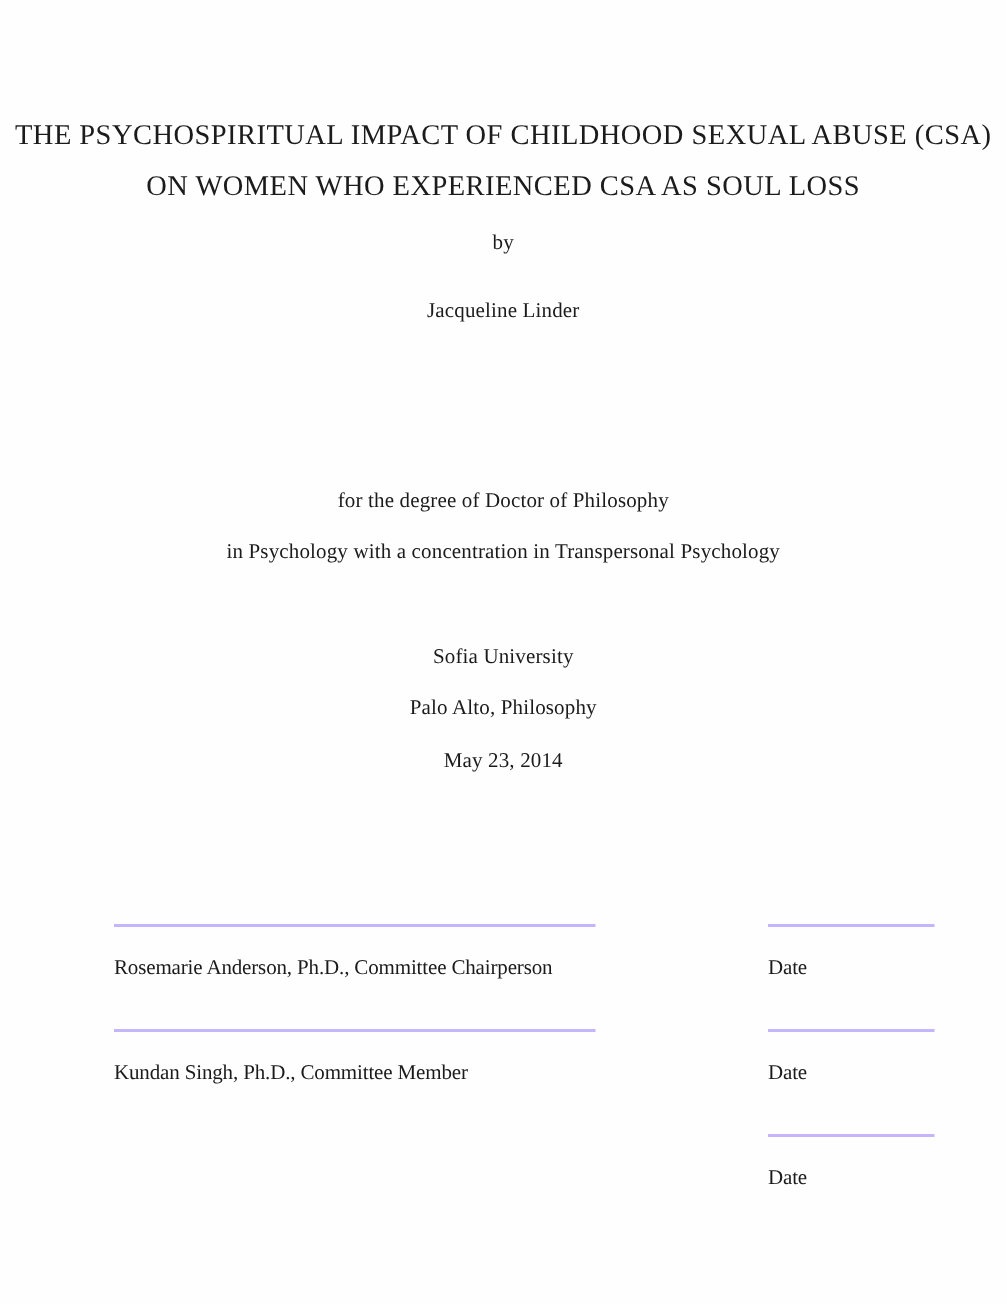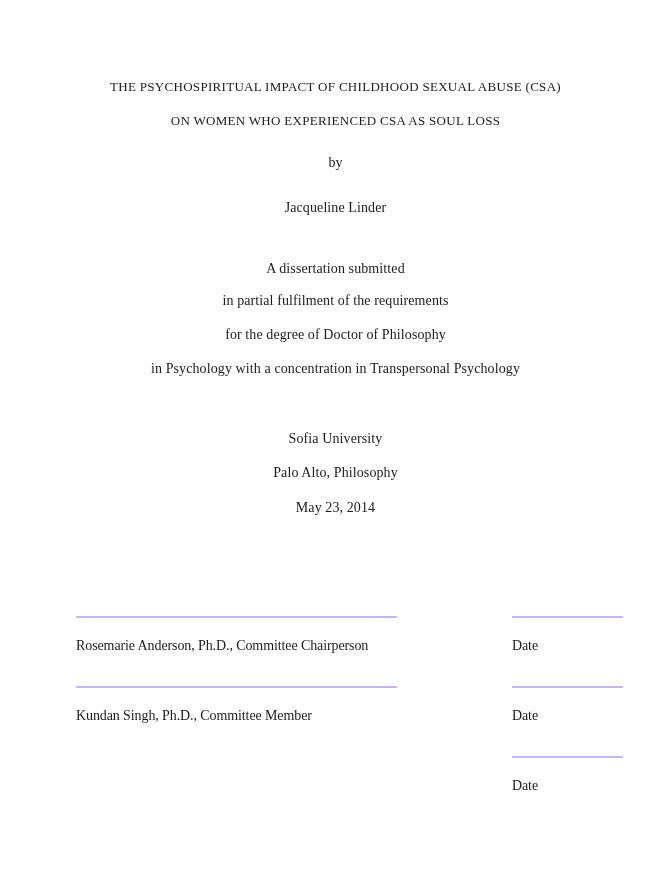--- a/index.html
+++ b/index.html
@@ -24,21 +24,21 @@
     left: 0;
     width: 100%;
     text-align: center;
     font-size: 14px;
     line-height: 1.15;
     letter-spacing: 0.1px;
     white-space: nowrap;
   }
 
   .title-line {
-    font-size: 13px;
+    font-size: 19px;
     letter-spacing: 0.3px;
   }
 
   .certify {
     position: absolute;
     left: 76px;
     width: 520px;
     font-size: 14px;
     letter-spacing: -0.1px;
     white-space: nowrap;
@@ -78,23 +78,21 @@
 <div class="page">
 
   <div class="centered title-line" style="top:80px">THE PSYCHOSPIRITUAL IMPACT OF CHILDHOOD SEXUAL ABUSE (CSA)</div>
 
   <div class="centered title-line" style="top:114px">ON WOMEN WHO EXPERIENCED CSA AS SOUL LOSS</div>
 
   <div class="centered" style="top:200px">Jacqueline Linder</div>
 
   <div class="centered" style="top:155px">by</div>
 
-  <div class="centered" style="top:261px">A dissertation submitted</div>
 
-  <div class="centered" style="top:293px">in partial fulfilment of the requirements</div>
 
   <div class="centered" style="top:327px">for the degree of Doctor of Philosophy</div>
 
   <div class="centered" style="top:431px">Sofia University</div>
 
   <div class="centered" style="top:361px">in Psychology with a concentration in Transpersonal Psychology</div>
 
   <div class="centered" style="top:465px">Palo Alto, Philosophy</div>
 
   <div class="centered" style="top:500px">May 23, 2014</div>

